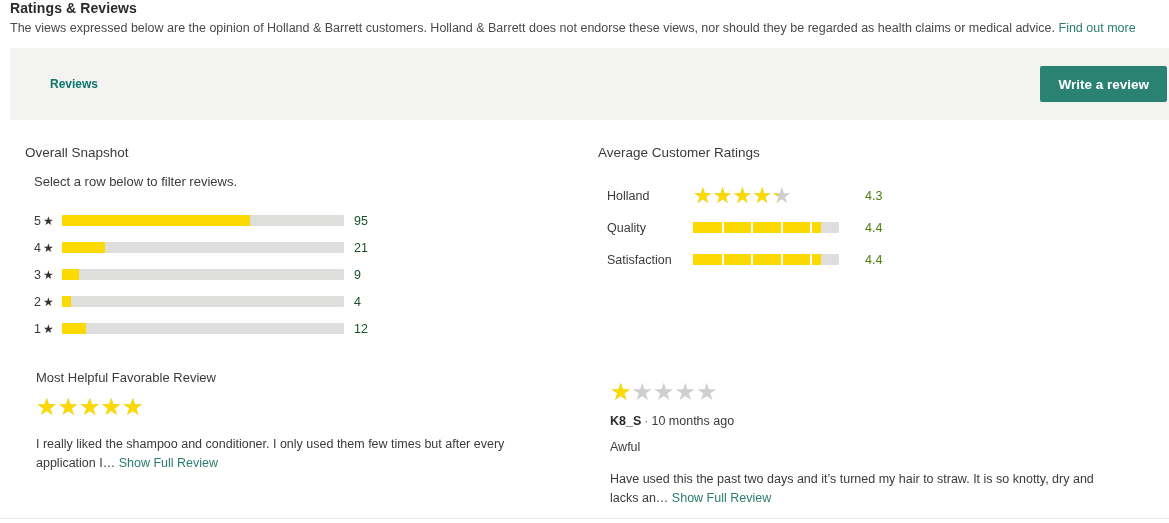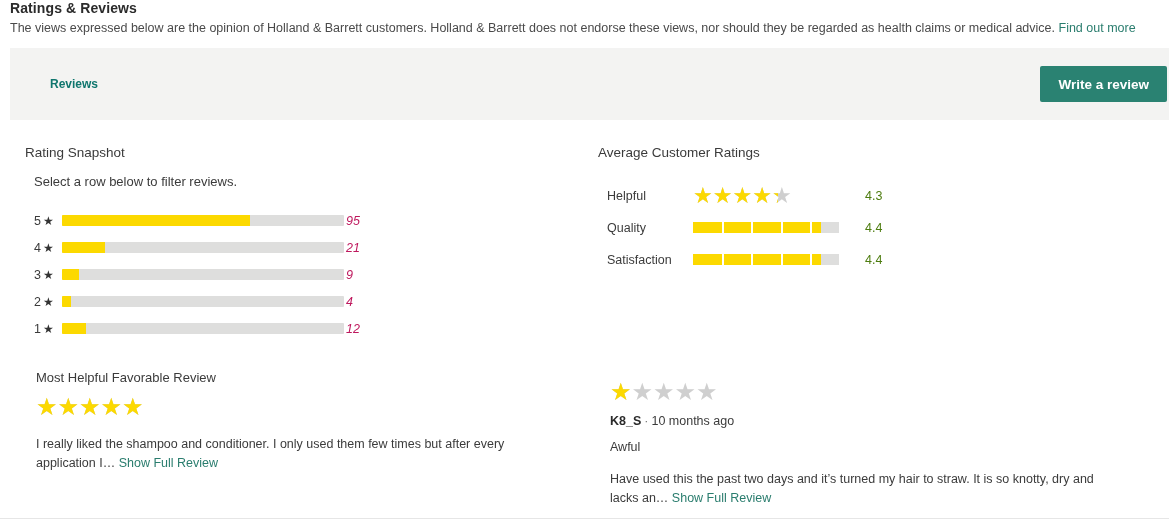--- a/index.html
+++ b/index.html
@@ -76,23 +76,22 @@
   }
   .bar-label .st { font-size: 12px; color: #333; line-height: 1; }
   .bar-track {
     position: relative;
     width: 282px; height: 11px;
     background: #dededd; border-radius: 1px;
     overflow: hidden;
   }
   .bar-fill { position: absolute; left: 0; top: 0; height: 100%; background: #fcd900; }
   .bar-count {
-    margin-left: 2px; font-size: 12.5px; color: #be185d;
+    margin-left: 10px; font-size: 12.5px; color: #14532d;
     min-width: 24px;
-    font-style: italic;
   }
 
   
   .avg { position: absolute; left: 598px; top: 145px; width: 420px; }
   .avg-rows { margin-top: 21px; }
   .avg-row {
     display: flex; align-items: center;
     height: 29px; margin-bottom: 3px;
   }
   .avg-name {
@@ -161,21 +160,21 @@
     <span>The views expressed below are the opinion of Holland &amp; Barrett customers. Holland &amp; Barrett does not endorse these views, nor should they be regarded as health claims or medical advice.</span>
     <a class="link" href="#">Find out more</a>
   </div>
 
   <div class="reviews-bar">
     <div class="reviews-bar-label">Reviews</div>
     <button class="write-review-btn">Write a review</button>
   </div>
 
   <div class="snapshot">
-    <div class="col-heading">Rating Snapshot</div>
+    <div class="col-heading">Overall Snapshot</div>
     <div class="snapshot-sub">Select a row below to filter reviews.</div>
     <div class="bars" id="snapshot-bars">
         <div class="bar-row">
           <div class="bar-label">
             <span>5</span>
             <span class="st">★</span>
           </div>
           <div class="bar-track">
             <div class="bar-fill" style="width: 66.7%;"></div>
           </div>
@@ -221,21 +220,21 @@
           </div>
           <div class="bar-count">12</div>
         </div>
       </div>
   </div>
 
   <div class="avg">
     <div class="col-heading">Average Customer Ratings</div>
     <div class="avg-rows" id="avg-rows">
         <div class="avg-row">
-          <div class="avg-name">Helpful</div>
+          <div class="avg-name">Holland</div>
           <div class="avg-meter">
             <span class="stars"><span class="back">★★★★★</span><span class="front" style="width:86%">★★★★★</span></span>
           </div>
           <div class="avg-value">4.3</div>
         </div>
         <div class="avg-row">
           <div class="avg-name">Quality</div>
           <div class="avg-meter">
             <div class="seg-track">
               <div class="seg-fill" style="width:88%"></div>

